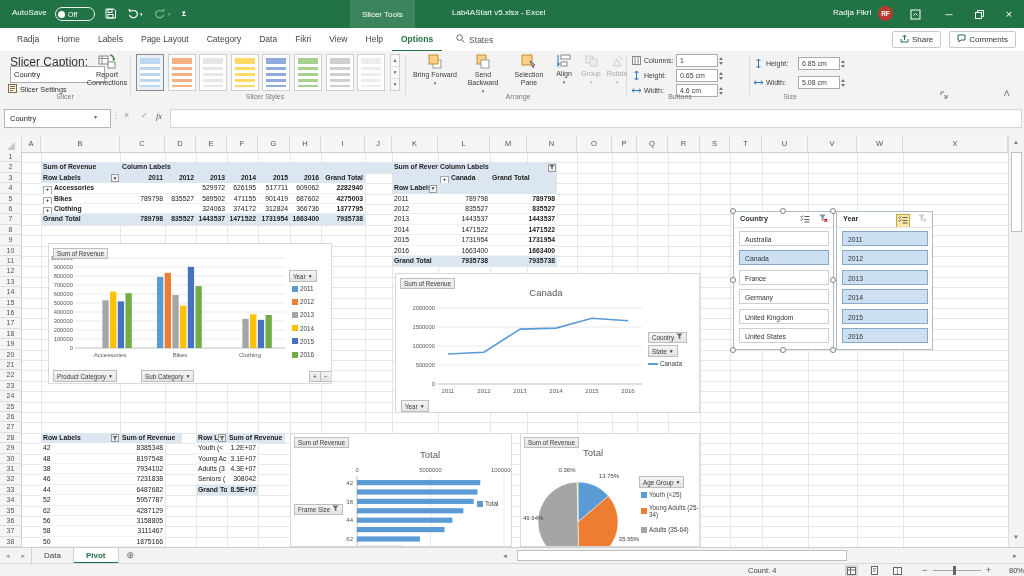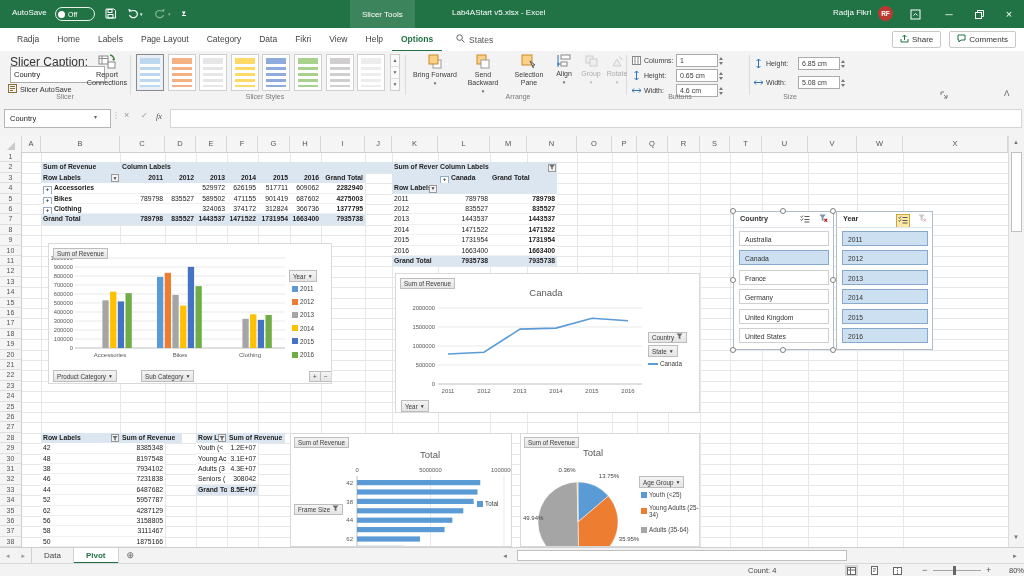--- a/index.html
+++ b/index.html
@@ -172,21 +172,21 @@
   </div>
 
   <div id="ribbon" class="abs">
     <span class="abs" style="left:10px;top:4px;font-size:12px;color:#333;">Slicer Caption:</span>
     <input class="rib-input" style="left: 10px; top: 15px; width: 88px; height: 13px;" value="Country">
     <div class="abs" style="left:8px;top:33px;display:flex;align-items:center;gap:3px;">
       <span><svg width="9" height="9" viewBox="0 0 9 9">
             <rect x="0.5" y="0.5" width="8" height="8" fill="none" stroke="#8a6d3b"></rect>
             <path d="M2 2.5h5M2 4.5h5M2 6.5h3" stroke="#8a6d3b"></path>
           </svg></span>
-      <span style="font-size:7.3px;color:#333;">Slicer AutoSave</span>
+      <span style="font-size:7.3px;color:#333;">Slicer Settings</span>
     </div>
     <div class="abs" style="left:86px;top:2px;width:42px;text-align:center;">
       <span><svg width="18" height="16" viewBox="0 0 18 16">
             <rect x="1" y="3" width="9" height="8" fill="#fff" stroke="#8a8a8a"></rect>
             <path d="M1 5.5h9M4 3v8" stroke="#8a8a8a"></path>
             <path d="M12 2a5 5 0 0 1 4 5" fill="none" stroke="#3f7d3f" stroke-width="1.3"></path>
             <path d="M17 5.5l-1 2.5-2-1.8z" fill="#3f7d3f"></path>
             <rect x="10" y="9" width="7" height="6" fill="#fff" stroke="#8a8a8a"></rect>
           </svg></span>
       <div style="font-size:7.3px;color:#333;line-height:8px;">Report Connections</div>

